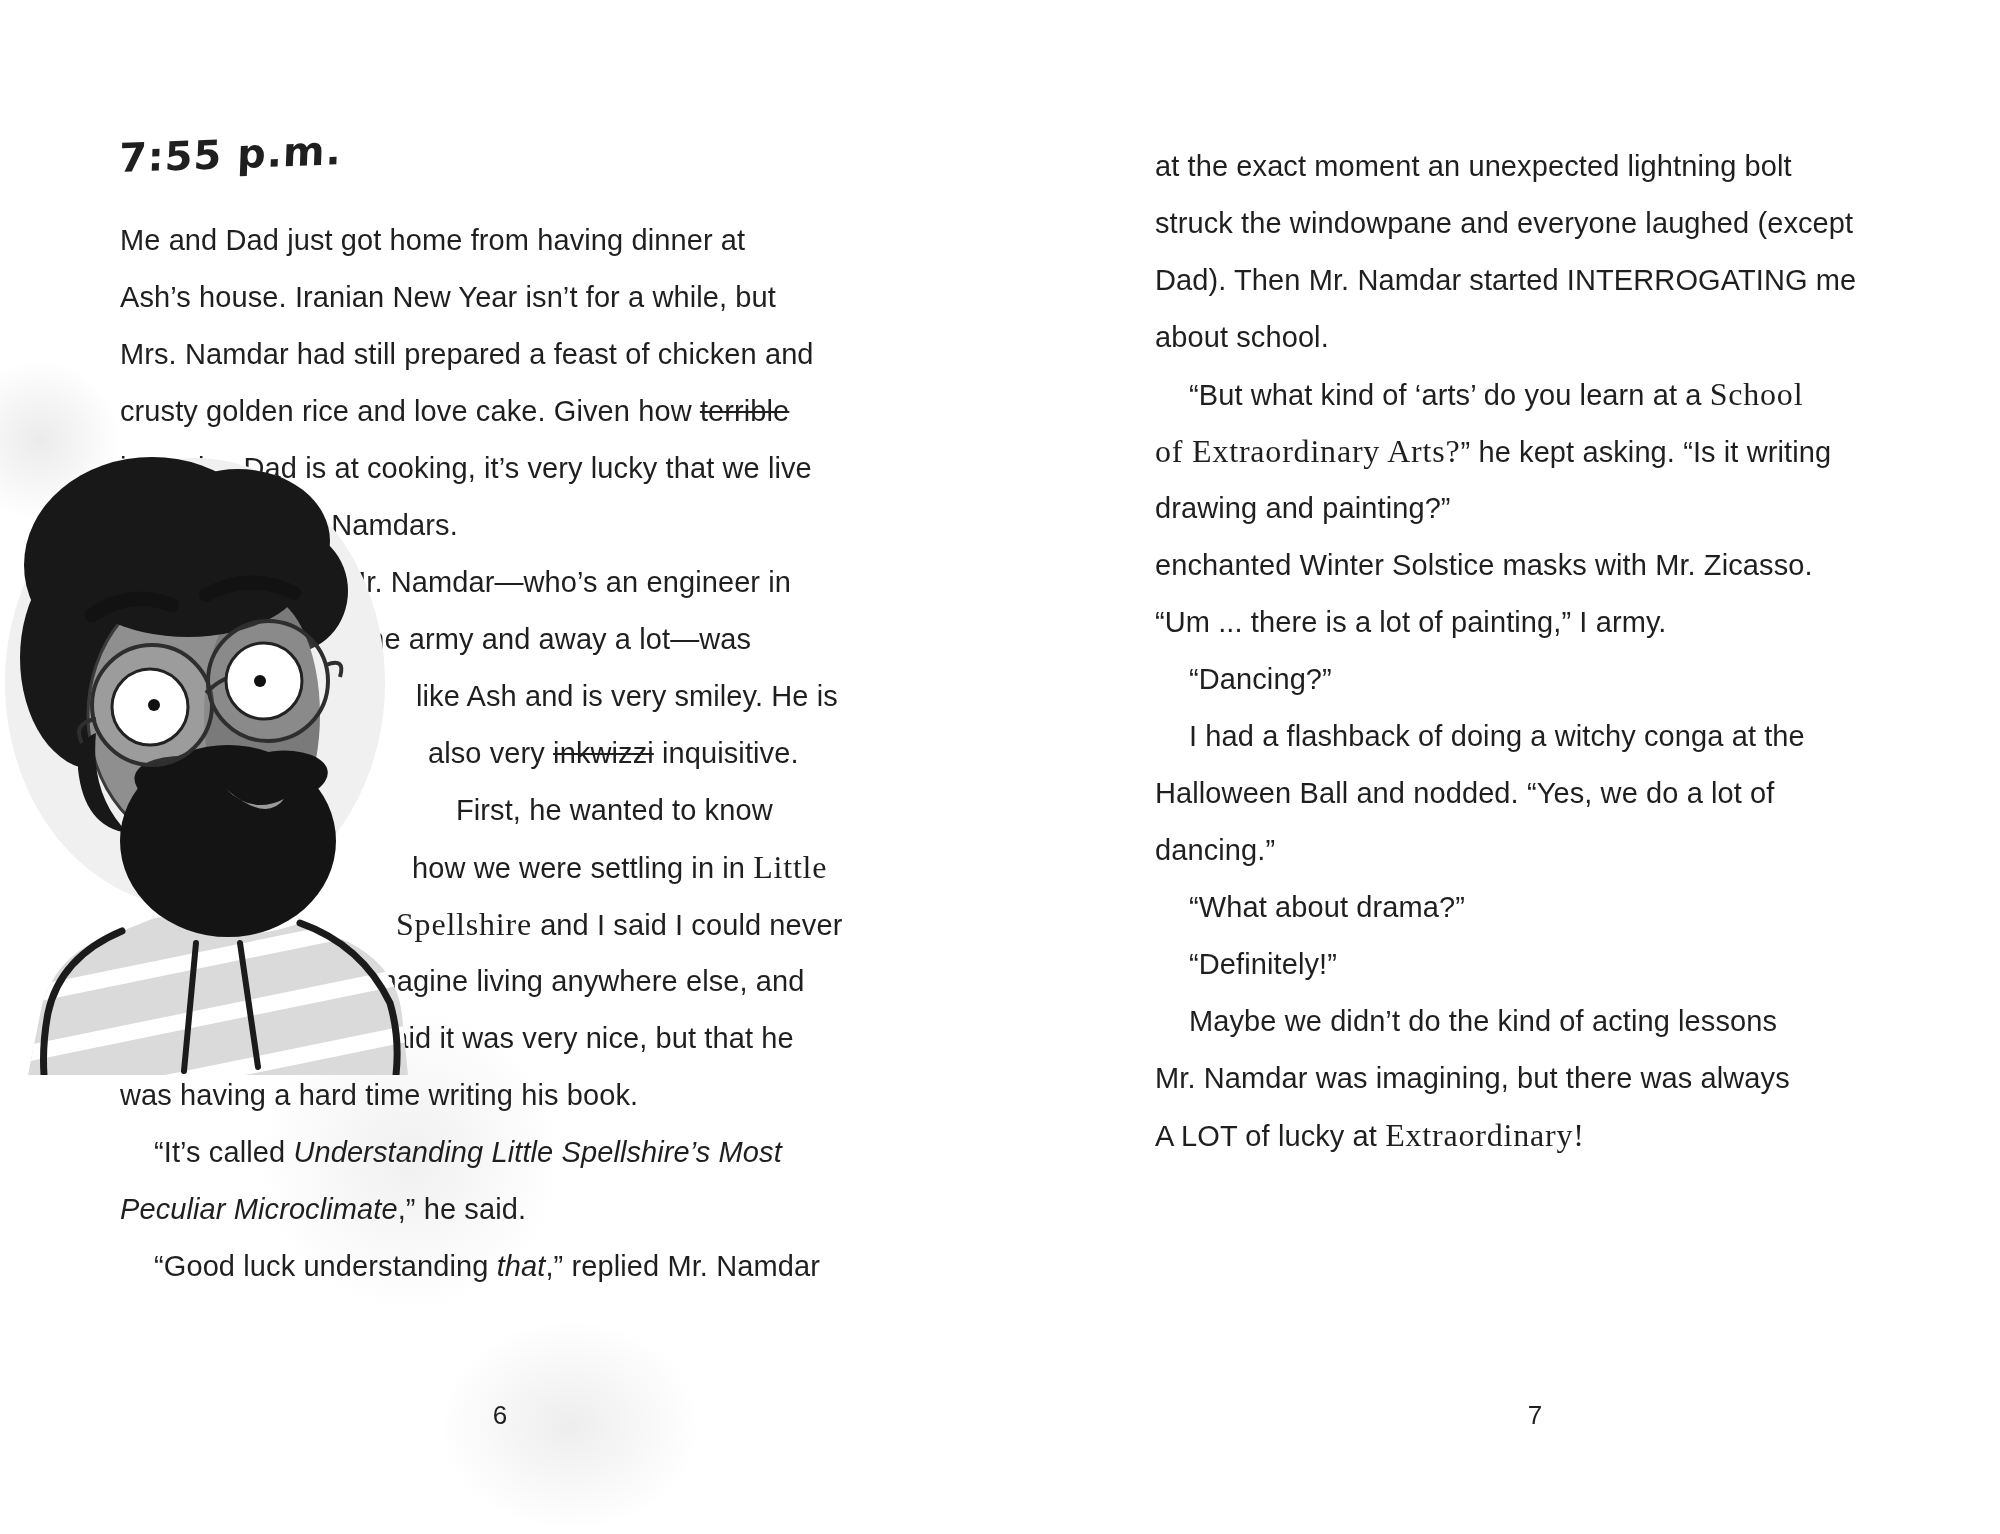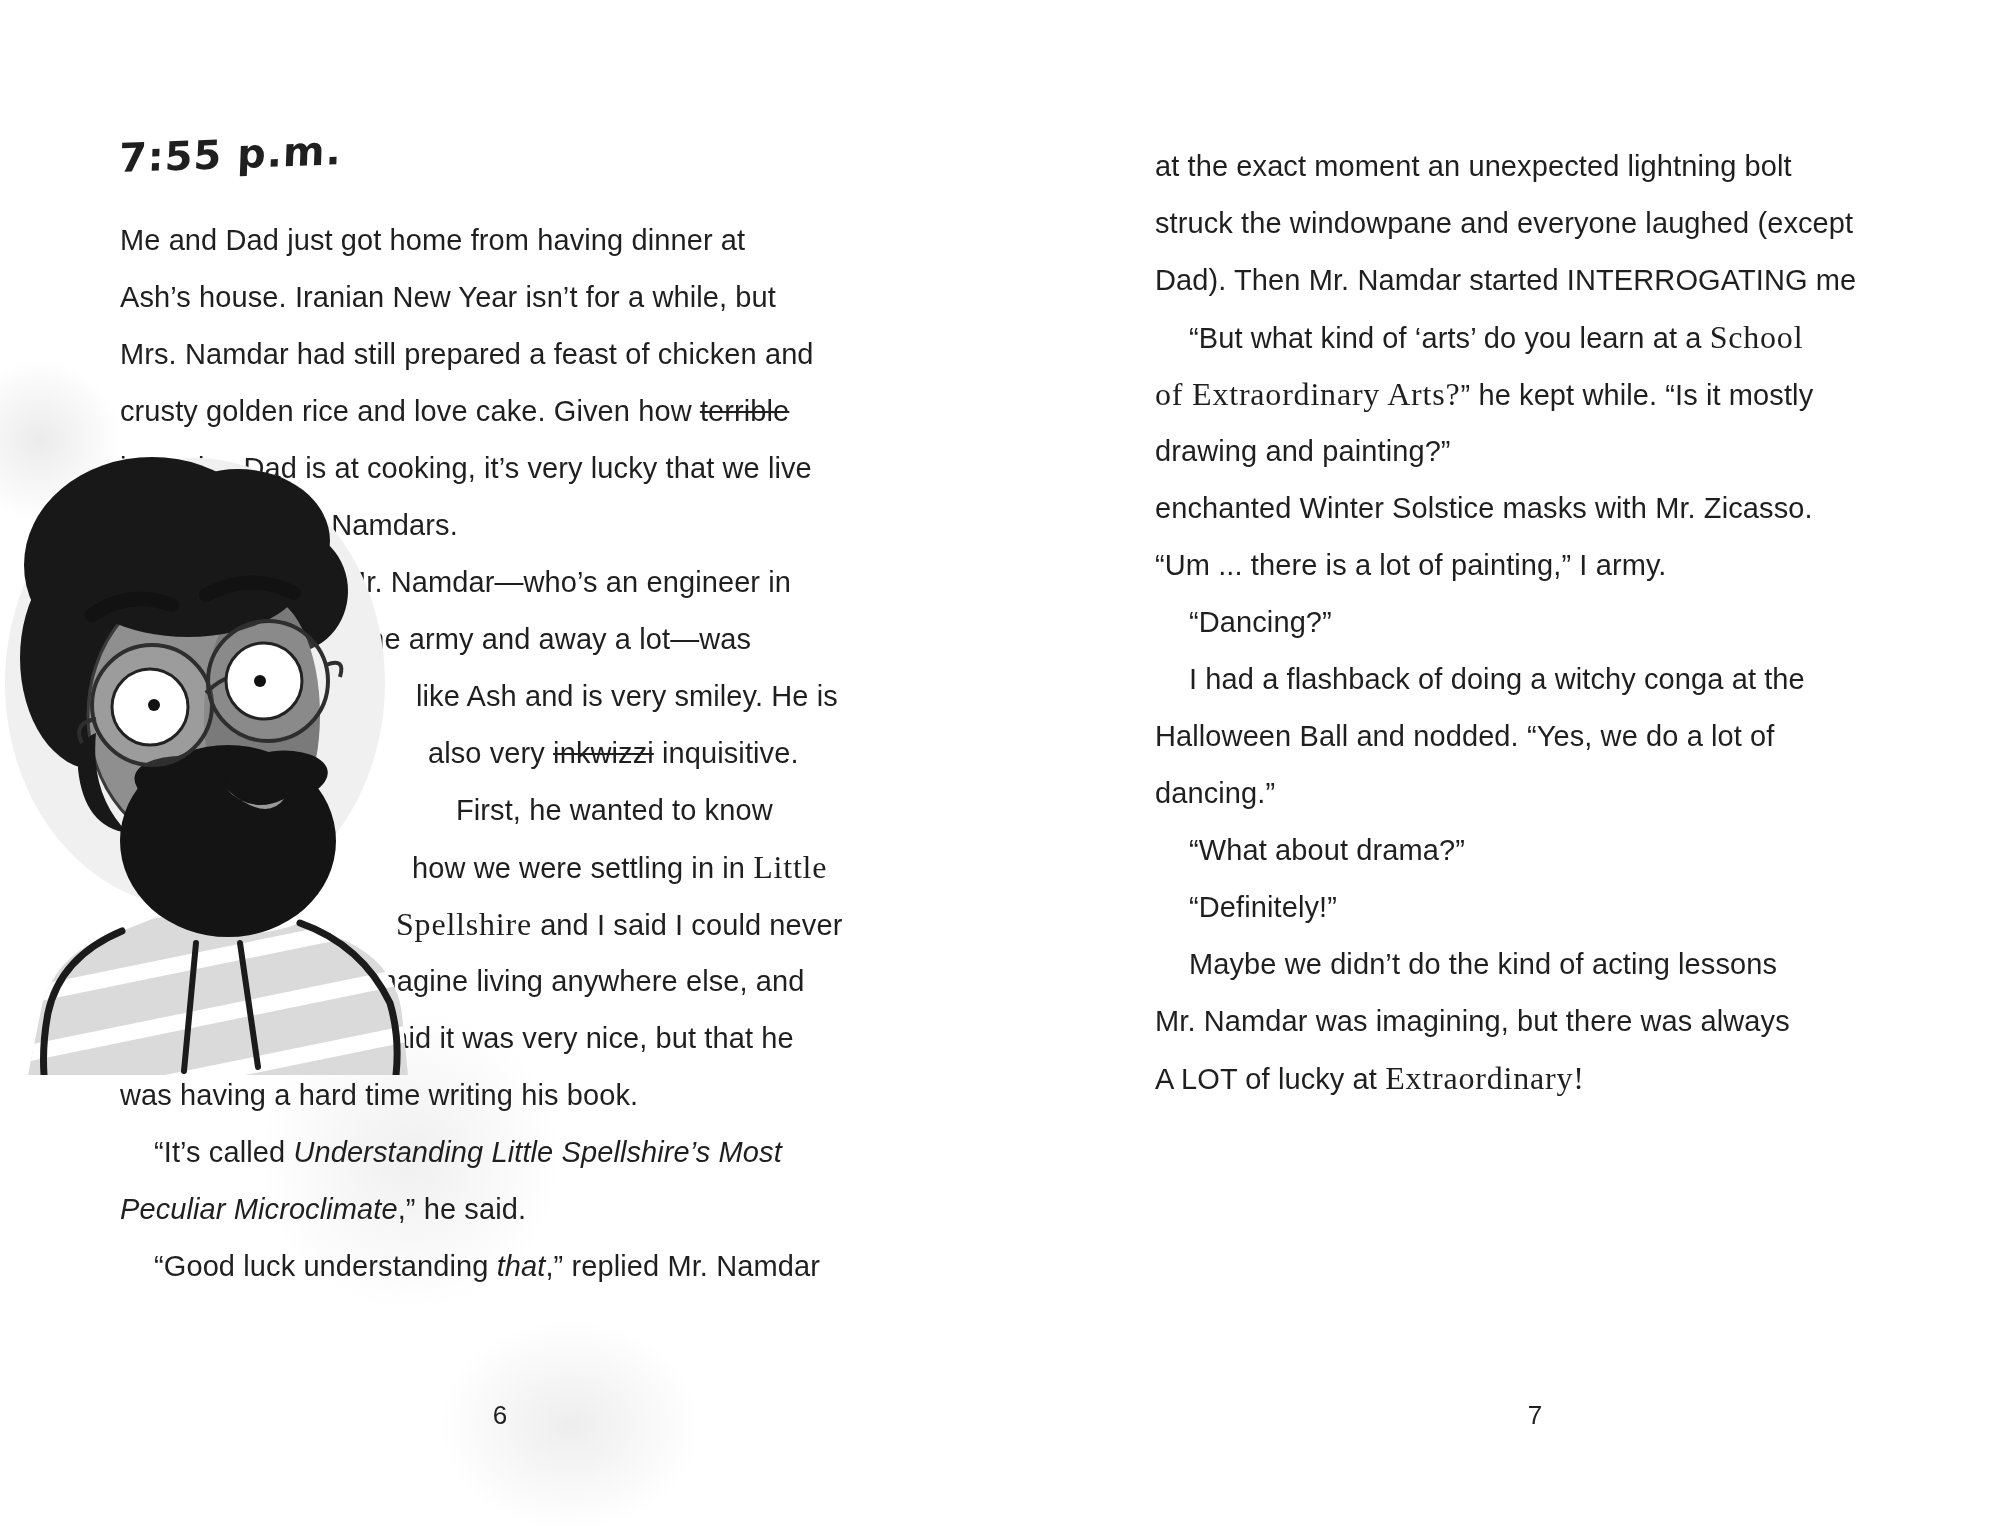--- a/index.html
+++ b/index.html
@@ -61,22 +61,23 @@
     <div class="ln"><span>was having a hard time writing his book.</span></div>
     <div class="ln ind"><span>“It’s called </span><span class="italic">Understanding Little Spellshire’s Most</span></div>
     <div class="ln"><span class="italic">Peculiar Microclimate</span><span>,” he said.</span></div>
     <div class="ln ind"><span>“Good luck understanding </span><span class="italic">that</span><span>,” replied Mr. Namdar</span></div>
   </div>
 
   <div class="col" id="right-col">
     <div class="ln"><span>at the exact moment an unexpected lightning bolt</span></div>
     <div class="ln"><span>struck the windowpane and everyone laughed (except</span></div>
     <div class="ln"><span>Dad). Then Mr. Namdar started INTERROGATING me</span></div>
+    <div class="ln"><span>about school.</span></div>
     <div class="ln ind"><span>“But what kind of ‘arts’ do you learn at a </span><span class="whimsy">School</span></div>
-    <div class="ln"><span class="whimsy">of Extraordinary Arts?</span><span>” he kept while. “Is it mostly</span></div>
+    <div class="ln"><span class="whimsy">of Extraordinary Arts?</span><span>” he kept asking. “Is it writing</span></div>
     <div class="ln"><span>drawing and painting?”</span></div>
     <div class="ln"><span>enchanted Winter Solstice masks with Mr. Zicasso.</span></div>
     <div class="ln"><span>“Um ... there is a lot of painting,” I army.</span></div>
     <div class="ln ind"><span>“Dancing?”</span></div>
     <div class="ln ind"><span>I had a flashback of doing a witchy conga at the</span></div>
     <div class="ln"><span>Halloween Ball and nodded. “Yes, we do a lot of</span></div>
     <div class="ln"><span>dancing.”</span></div>
     <div class="ln ind"><span>“What about drama?”</span></div>
     <div class="ln ind"><span>“Definitely!”</span></div>
     <div class="ln ind"><span>Maybe we didn’t do the kind of acting lessons</span></div>

